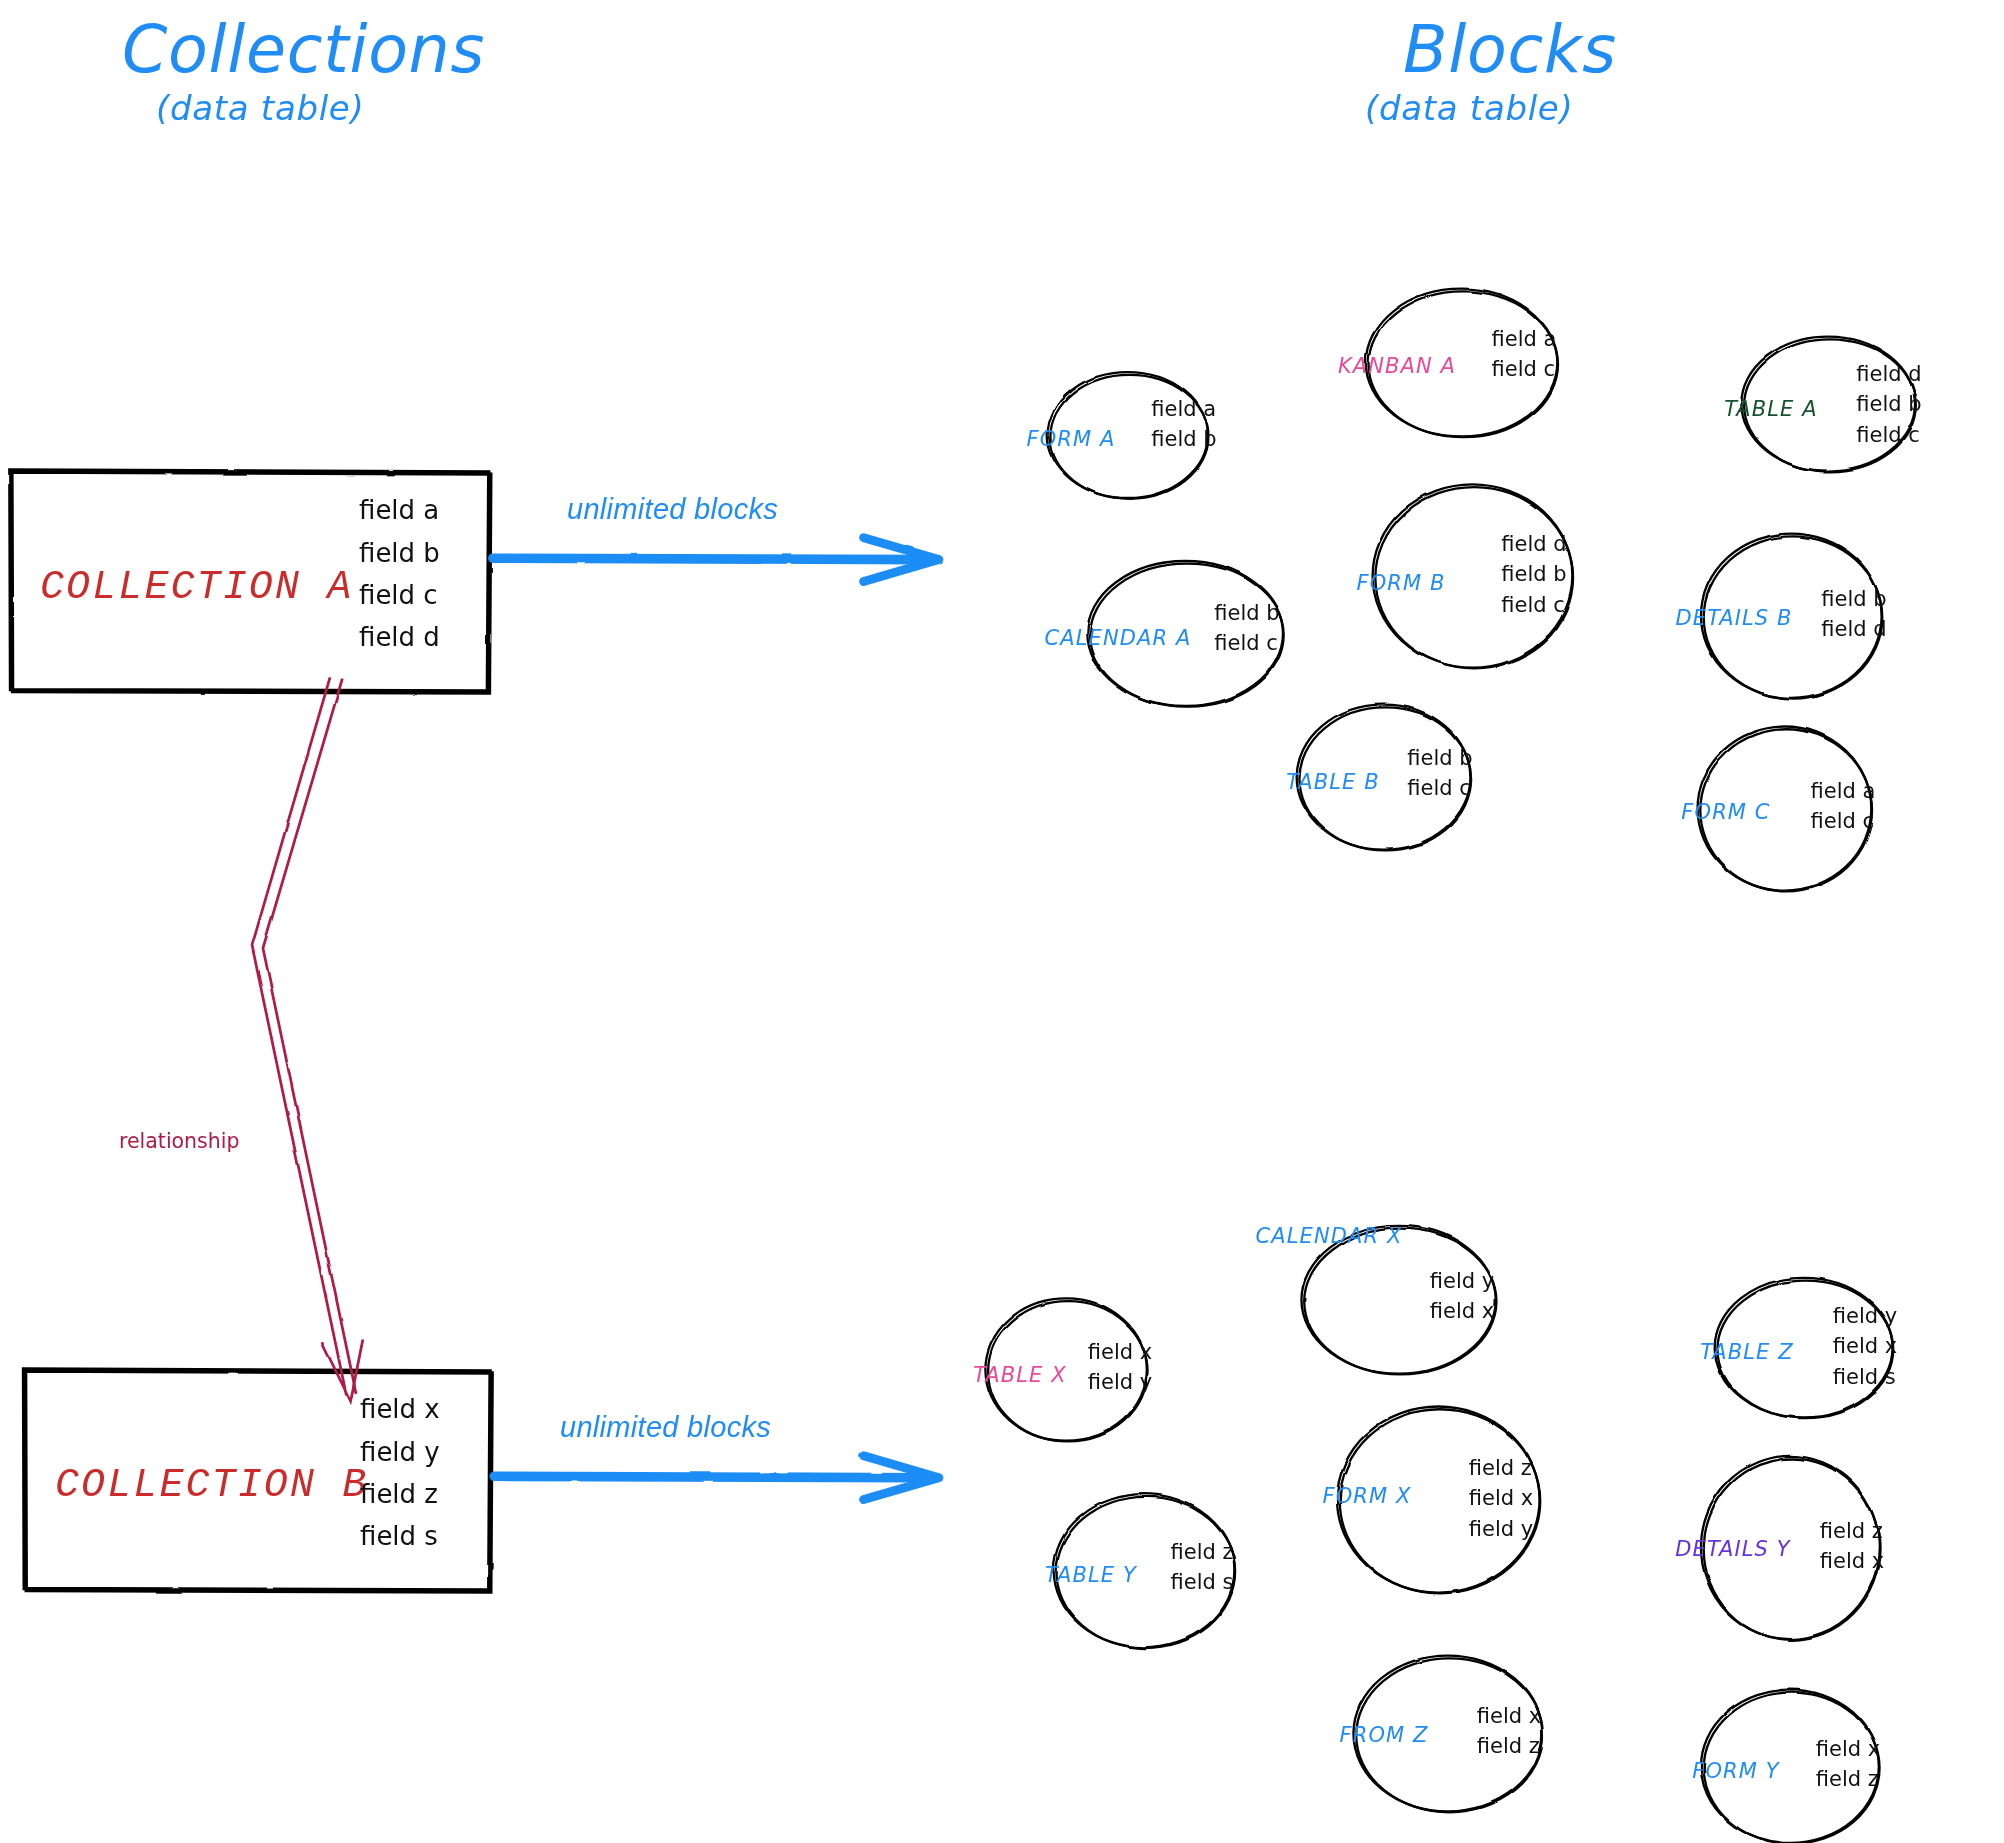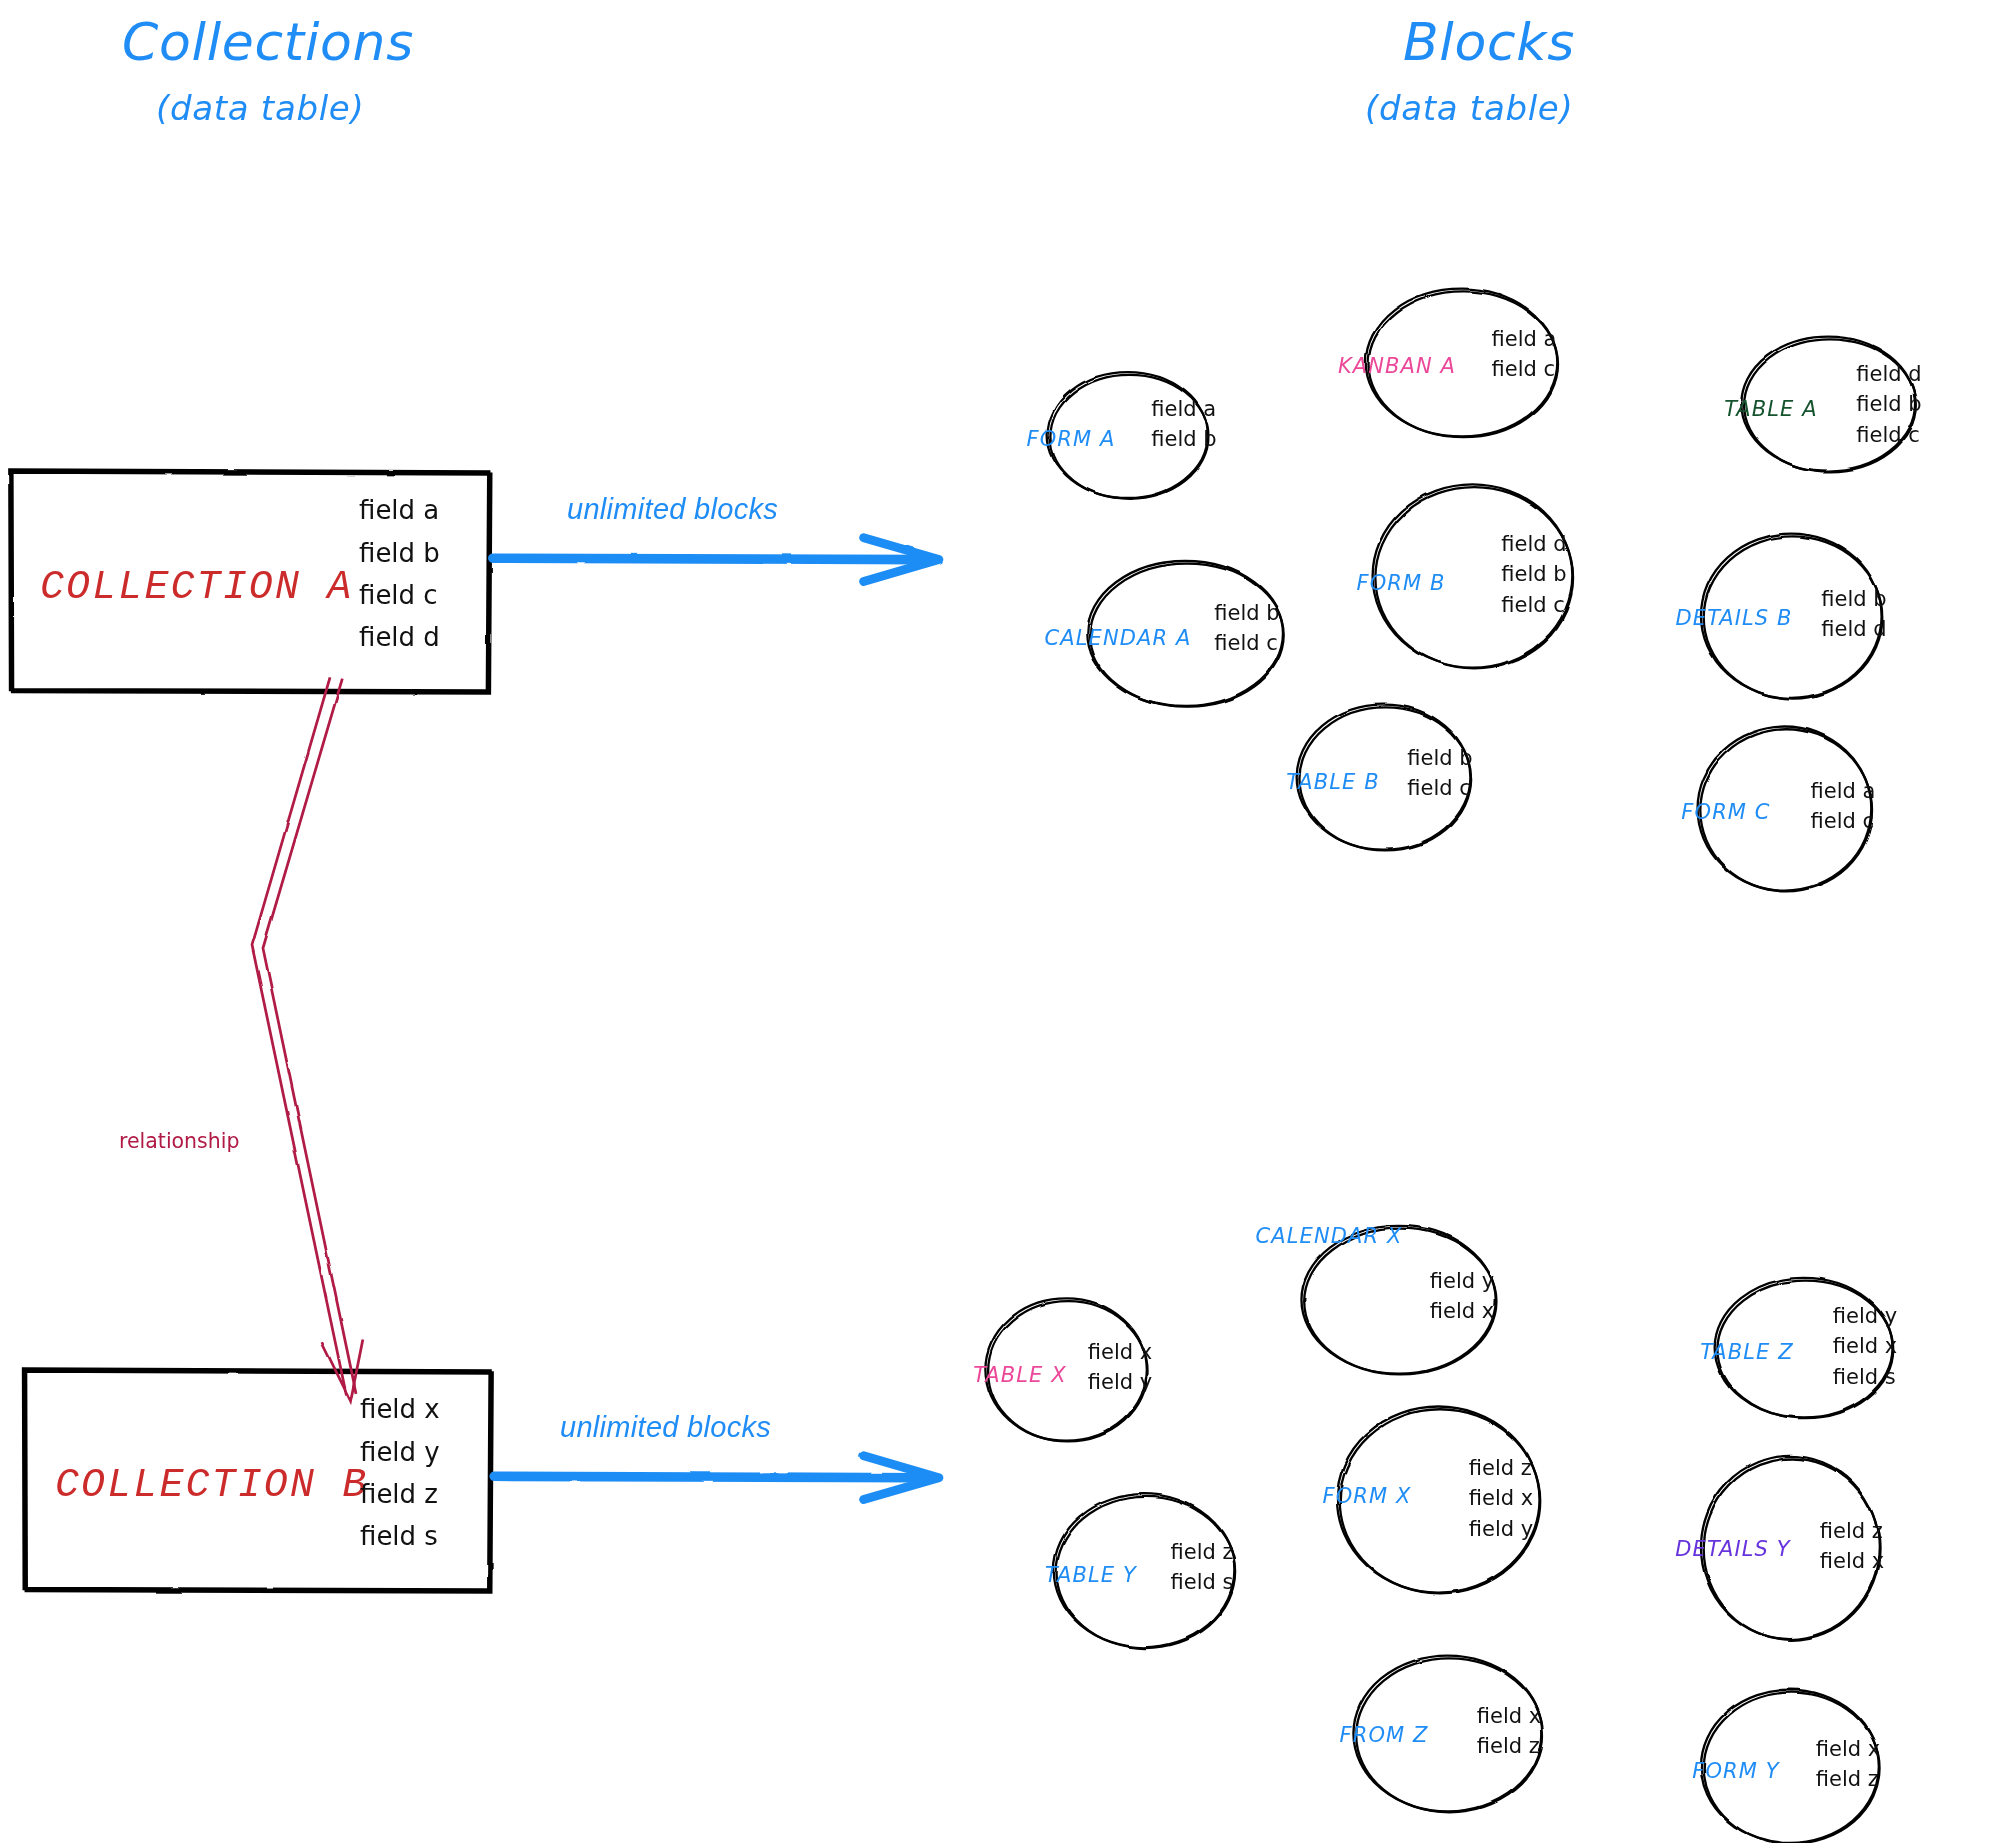--- a/index.html
+++ b/index.html
@@ -7,21 +7,21 @@
     font-family:"DejaVu Sans", sans-serif;
     width:2005px;height:1843px;position:relative;overflow:hidden;
   }
   #stage{position:absolute;inset:0;width:2005px;height:1843px;}
   svg#canvas{position:absolute;left:0;top:0;width:2005px;height:1843px;}
 
   .hdr{
     position:absolute;color:#1f8df5;font-family:"DejaVu Sans", sans-serif;
     font-style:italic;font-weight:400;letter-spacing:0.7px;white-space:nowrap;
   }
-  .hdr-main{font-size:52px;}
+  .hdr-main{font-size:65px;}
   .hdr-sub{font-size:34px;}
 
   .coll-name{
     position:absolute;color:#cc2b2b;font-size:40px;font-style:italic;
     letter-spacing:2.1px;white-space:nowrap;font-family:Liberation Mono, monospace;
   }
   .coll-fields{
     position:absolute;color:#111111;font-size:26px;white-space:nowrap;
     line-height:1.52;text-align:left;font-family:"DejaVu Sans", sans-serif;
   }

